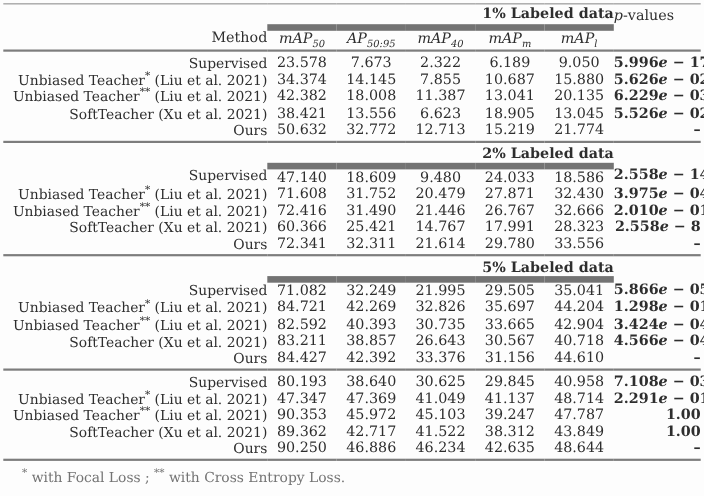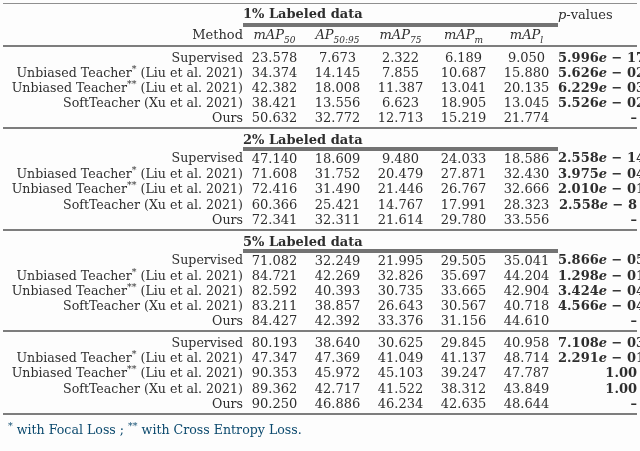--- a/index.html
+++ b/index.html
@@ -25,42 +25,42 @@
 
   thead { border-top:1px solid #8f8f8f; border-bottom:2px solid #7d7d7d; }
   thead tr { height:21px; }
   td { padding:0; vertical-align:middle; white-space:nowrap; overflow:visible; }
 
   .method-cell { text-align:right; padding-left:6px; font-size:12.6px; }
   .num-cell  { text-align:center; }
   .pval-cell { text-align:right;font-weight:bold; }
 
   .group-head {
-    text-align:left; font-weight:bold; font-size:13px;
-    border-bottom:4px solid #737373;
+    text-align:right; font-weight:bold; font-size:13px;
+    border-bottom:6px solid #737373;
   }
   .p-head { text-align:left; font-size:13px; }
   .p-head i, .pval-cell i { font-style:italic; }
   .metric-head { text-align:center; font-style:italic; font-size:13px; }
   .metric-head sub { font-size:9px; font-style:italic; }
   .method-head { text-align:right; padding-left:6px; }
 
   tbody tr { height:15.2px; }
   tbody tr:first-child td { padding-top:3px; }
   tbody tr:last-child td { padding-bottom:2px; }
   tbody.sec { border-top:2px solid #7d7d7d; }
   tbody.sec tr.sec-title-row { height:21px; }
   tbody:last-of-type { border-bottom:2px solid #7d7d7d; }
 
   sup.star { font-size:9.5px; vertical-align:super; line-height:0; }
 
   .footnote {
-    margin:7px 0 0 8px;
+    margin:7px 0 0 20px;
     font-size:12.6px;
-    color:#0c4a6e;
+    color:#737373;
   }
   .footnote sup { font-size:9.5px; }
 </style>
 </head>
 <body>
 
 <div class="page">
 
   <table class="results">
     <colgroup>
@@ -75,21 +75,21 @@
     <thead>
       <tr>
         <td class="method-head"></td>
         <td class="group-head" colspan="5">1% Labeled data</td>
         <td class="p-head"><i>p</i><span>-values</span></td>
       </tr>
       <tr>
         <td class="method-head">Method</td>
         <td class="metric-head"><i>mAP</i><sub>50</sub></td>
         <td class="metric-head"><i>AP</i><sub>50:95</sub></td>
-        <td class="metric-head"><i>mAP</i><sub>75</sub></td>
+        <td class="metric-head"><i>mAP</i><sub>40</sub></td>
         <td class="metric-head"><i>mAP</i><sub>m</sub></td>
         <td class="metric-head"><i>mAP</i><sub>l</sub></td>
         <td></td>
       </tr>
     </thead>
 
   <tbody>
         <tr>
           <td class="method-cell"><span>Supervised</span><sup class="star"></sup><span></span></td>
           <td class="num-cell">23.578</td>

